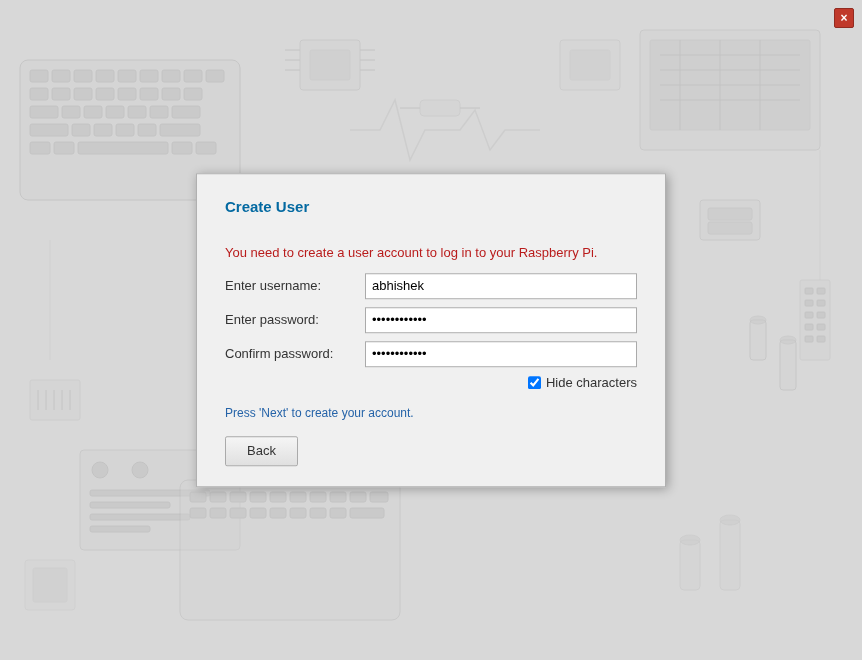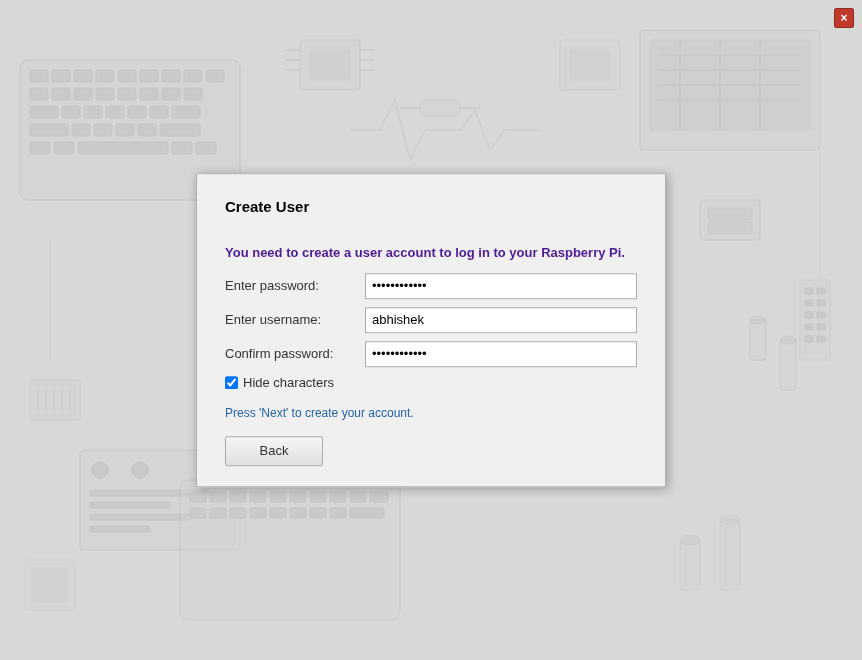--- a/index.html
+++ b/index.html
@@ -55,29 +55,28 @@
       width: 470px;
       background: #f0f0f0;
       border: 1px solid #b0b0b0;
       box-shadow: 2px 2px 10px rgba(0,0,0,0.3);
       padding: 24px 28px 20px 28px;
     }
 
     .dialog-title {
       font-size: 15px;
       font-weight: bold;
-      color: #000000;
+      color: #0369a1;
       margin-bottom: 28px;
     }
 
     .dialog-desc {
-      color: #4c1d95;
+      color: #b91c1c;
       margin-bottom: 10px;
       line-height: 1.5;
-      font-weight: bold;
     }
 
     .dialog-note {
       color: #2563a8;
       margin-bottom: 18px;
       line-height: 1.5;
       font-size: 13px;
     }
 
     .form-row {
@@ -99,21 +98,21 @@
       border: 1px solid #aaa;
       background: white;
       padding: 2px 6px;
       font-size: 13px;
       outline: none;
       font-family: inherit;
     }
 
     .hide-chars-row {
       display: flex;
-      justify-content: flex-start;
+      justify-content: flex-end;
       align-items: center;
       margin-top: 4px;
       margin-bottom: 16px;
     }
 
     .hide-chars-row input[type="checkbox"] {
       margin-right: 5px;
       cursor: pointer;
     }
 
@@ -129,21 +128,21 @@
       font-size: 12px;
     }
 
     .button-row {
       display: flex;
       justify-content: space-between;
       align-items: center;
     }
 
     .btn {
-      width: 98px;
+      width: 73px;
       height: 30px;
       border: 1px solid #aaa;
       background: linear-gradient(to bottom, #f5f5f5, #e0e0e0);
       color: #333;
       font-size: 13px;
       cursor: pointer;
       font-family: inherit;
       border-radius: 2px;
     }
   </style>
@@ -309,27 +308,27 @@
   <span>×</span>
 </div>
 
 <div class="dialog">
   <div class="dialog-title">Create User</div>
 
   <div class="dialog-desc">You need to create a user account to log in to your Raspberry Pi.</div>
 
 
   <div class="form-row">
+    <label class="form-label">Enter username:</label>
+    <input class="form-input" type="text" value="abhishek" style="">
+  </div>
+
+  <div class="form-row">
     <label class="form-label">Enter password:</label>
     <input class="form-input" type="password" value="············" style="">
-  </div>
-
-  <div class="form-row">
-    <label class="form-label">Enter username:</label>
-    <input class="form-input" type="text" value="abhishek" style="">
   </div>
 
   <div class="form-row">
     <label class="form-label">Confirm password:</label>
     <input class="form-input" type="password" value="············" style="">
   </div>
 
   <div class="hide-chars-row">
     <input type="checkbox" id="hide-chars" checked="" style="">
     <label for="hide-chars" class="hide-chars-label">Hide characters</label>

